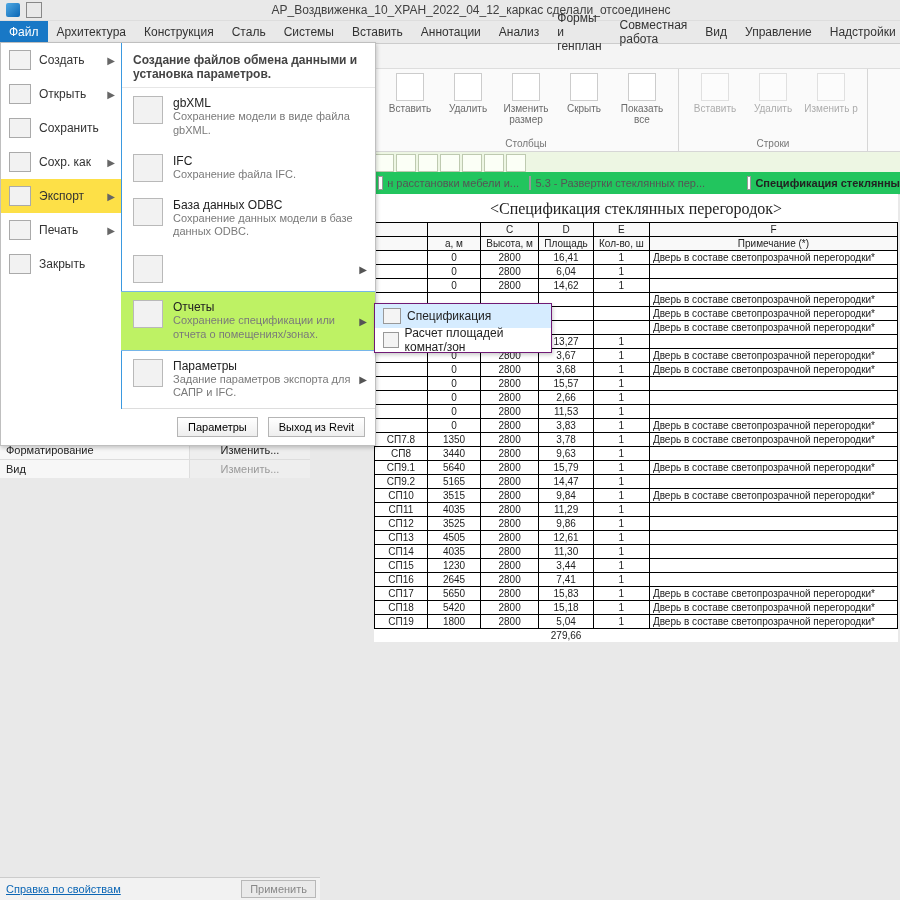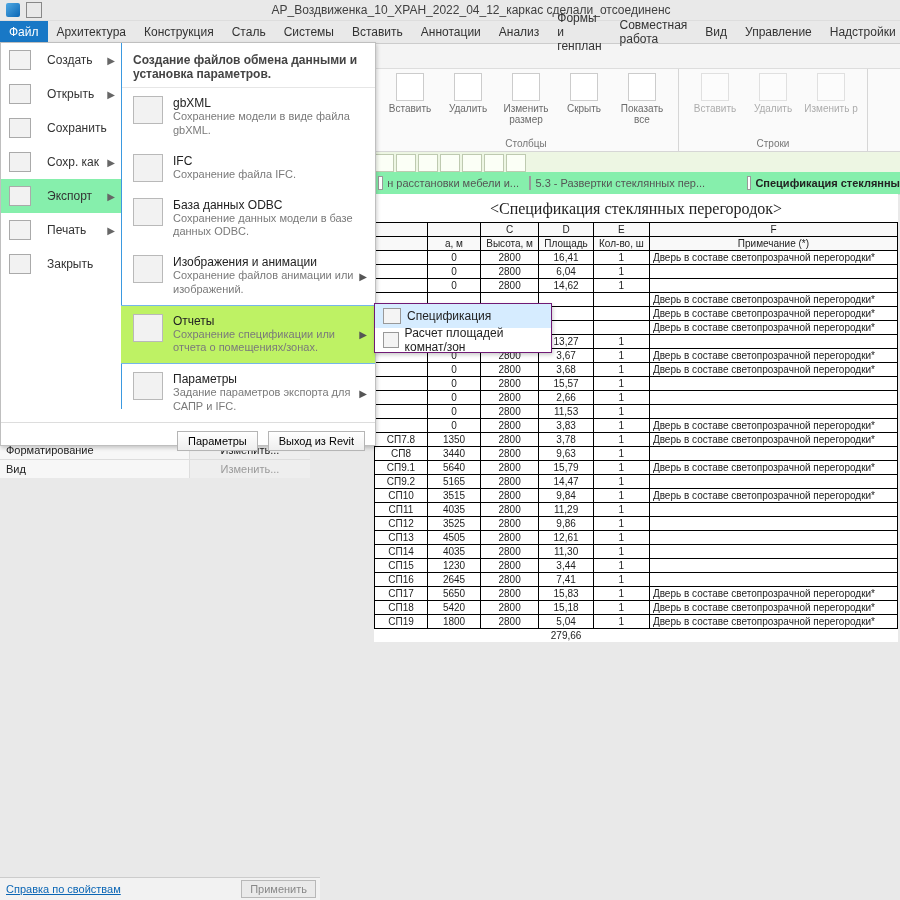--- a/index.html
+++ b/index.html
@@ -24,38 +24,38 @@
 .proprow .pl{flex:1;padding-left:6px;font-size:11px;}
 .proprow .pr{width:120px;text-align:center;background:#eee;border-left:1px solid #ddd;height:100%;display:flex;align-items:center;justify-content:center;font-size:11px;}
 .proprow .pr.dis{color:#9a9a9a;}
 .footer{position:absolute;bottom:0;left:0;width:310px;height:22px;background:#f2f2f2;border-top:1px solid #ccc;display:flex;align-items:center;justify-content:space-between;padding:0 4px 0 6px;}
 .footer a{color:#0b66b5;text-decoration:underline;font-size:11px;}
 .footer .applybtn{border:1px solid #b8b8b8;background:#eaeaea;padding:2px 8px;color:#888;font-size:11px;}
 
 .tinytb{height:22px;background:#edf6e3;border-bottom:1px solid #cfd9c3;padding-left:374px;display:flex;align-items:center;gap:2px;}
 .tinytb .tb{width:18px;height:16px;border:1px solid #becab0;background:#fbfff6;}
 
-.doctabs{position:absolute;top:172px;left:374px;right:0;height:22px;display:flex;align-items:center;gap:10px;padding-left:4px;background:#86efac;border-bottom:1px solid #d9d9d9;}
+.doctabs{position:absolute;top:172px;left:374px;right:0;height:22px;display:flex;align-items:center;gap:10px;padding-left:4px;background:#22c55e;border-bottom:1px solid #d9d9d9;}
 .doctab{display:flex;align-items:center;gap:4px;font-size:11px;color:#555;max-width:180px;white-space:nowrap;overflow:hidden;}
 .doctab .dicon{width:14px;height:12px;border:1px solid #999;background:#fff;}
 .doctab.active{font-weight:bold;color:#222;padding-left:32px;}
 
 .sched{position:absolute;top:194px;left:374px;right:2px;background:#fff;}
 .sched h2{margin:6px 0 4px;text-align:center;font-family:Georgia,serif;font-size:16px;font-weight:normal;}
 table.grid{width:100%;border-collapse:collapse;font-size:10px;}
 table.grid th,table.grid td{border:1px solid #000;padding:1px 3px;text-align:center;white-space:nowrap;}
 table.grid th{background:#f9f9f9;font-weight:normal;}
 table.grid td.l{text-align:left;}
 table.grid tfoot td{border:none;text-align:center;}
 
 .filemenu{position:absolute;top:42px;left:0;width:374px;background:#fff;border:1px solid #bfbfbf;box-shadow:1px 2px 4px rgba(0,0,0,.2);}
 .fm-left{position:absolute;left:0;top:0;bottom:36px;width:120px;border-right:1px solid #3b99e0;background:#fff;}
-.fm-left .fmi{height:34px;padding:0 8px;display:flex;align-items:center;gap:16px;font-size:12px;color:#333;position:relative;}
+.fm-left .fmi{height:34px;padding:0 8px;display:flex;align-items:center;gap:8px;font-size:12px;color:#333;position:relative;}
 .fm-left .fmi .fi{width:20px;height:18px;border:1px solid #aaa;background:#f2f2f2;}
-.fm-left .fmi.sel{background:#86efac;}
+.fm-left .fmi.sel{background:#fde047;}
 .fm-left .fmi .arrow{position:absolute;right:6px;color:#666;font-size:10px;}
 .fm-right{margin-left:120px;border-left:none;}
 .fm-head{padding:10px 12px 6px;font-weight:bold;color:#444;border-bottom:1px solid #e6e6e6;font-size:12px;}
 .fmr{display:flex;gap:10px;padding:8px 12px;align-items:flex-start;position:relative;}
 .fmr .rico{width:28px;height:26px;border:1px solid #b9b9b9;background:#f2f2f2;flex:none;}
 .fmr .txt .t{font-size:12px;color:#222;}
 .fmr .txt .d{font-size:11px;color:#7a7a7a;line-height:1.25;}
 .fmr.hover{background:#bef264;border-top:1px solid #76b6e9;border-bottom:1px solid #76b6e9;}
 .fmr .arrow{position:absolute;right:8px;top:50%;transform:translateY(-50%);color:#555;font-size:10px;}
 .fm-foot{height:36px;border-top:1px solid #ddd;display:flex;align-items:center;justify-content:flex-end;gap:10px;padding:0 10px;}
@@ -490,24 +490,20 @@
           </div>
           <div class="fmr">
             <div class="rico"></div>
             <div class="txt">
               <div class="t">База данных ODBC</div>
               <div class="d">Сохранение данных модели в базе данных ODBC.</div>
             </div>
           </div>
           <div class="fmr">
             <div class="rico"></div>
-            <div class="txt">
-              <div class="t">Изображения и анимации</div>
-              <div class="d">Сохранение файлов анимации или изображений.</div>
-            </div>
             <span class="arrow">▶</span>
           </div>
           <div class="fmr hover">
             <div class="rico"></div>
             <div class="txt">
               <div class="t">Отчеты</div>
               <div class="d">Сохранение спецификации или отчета о помещениях/зонах.</div>
             </div>
             <span class="arrow">▶</span>
           </div>

